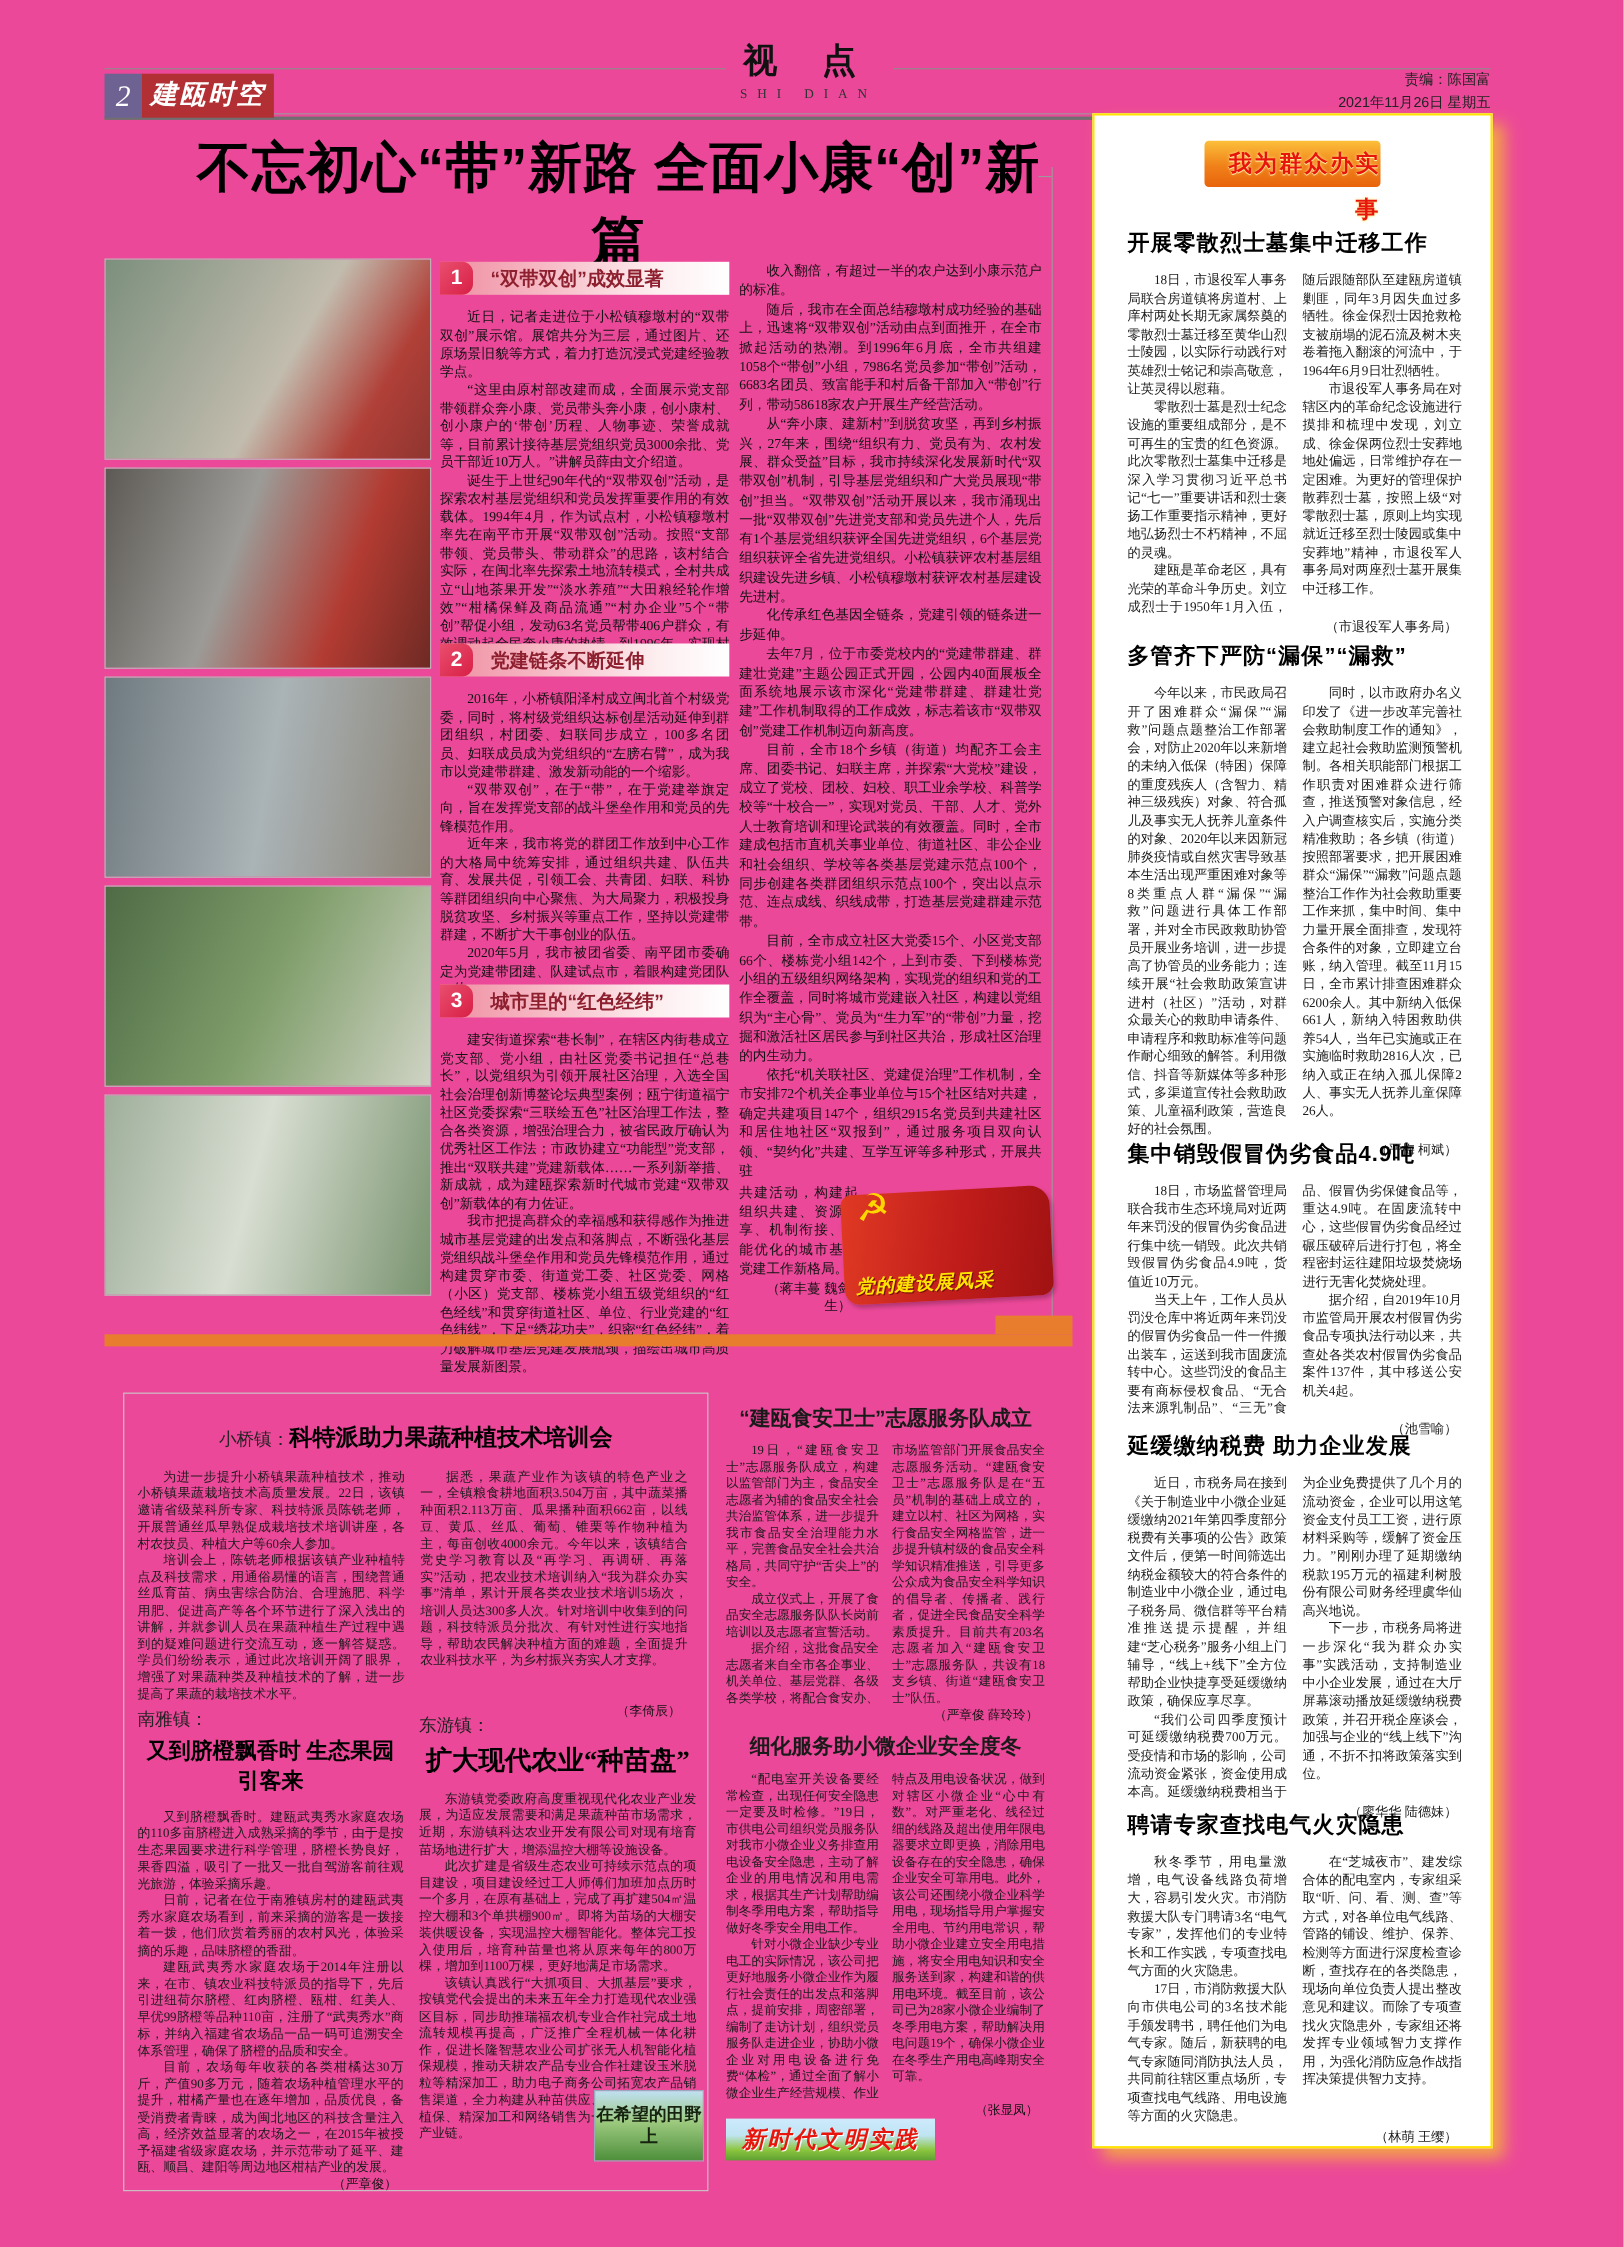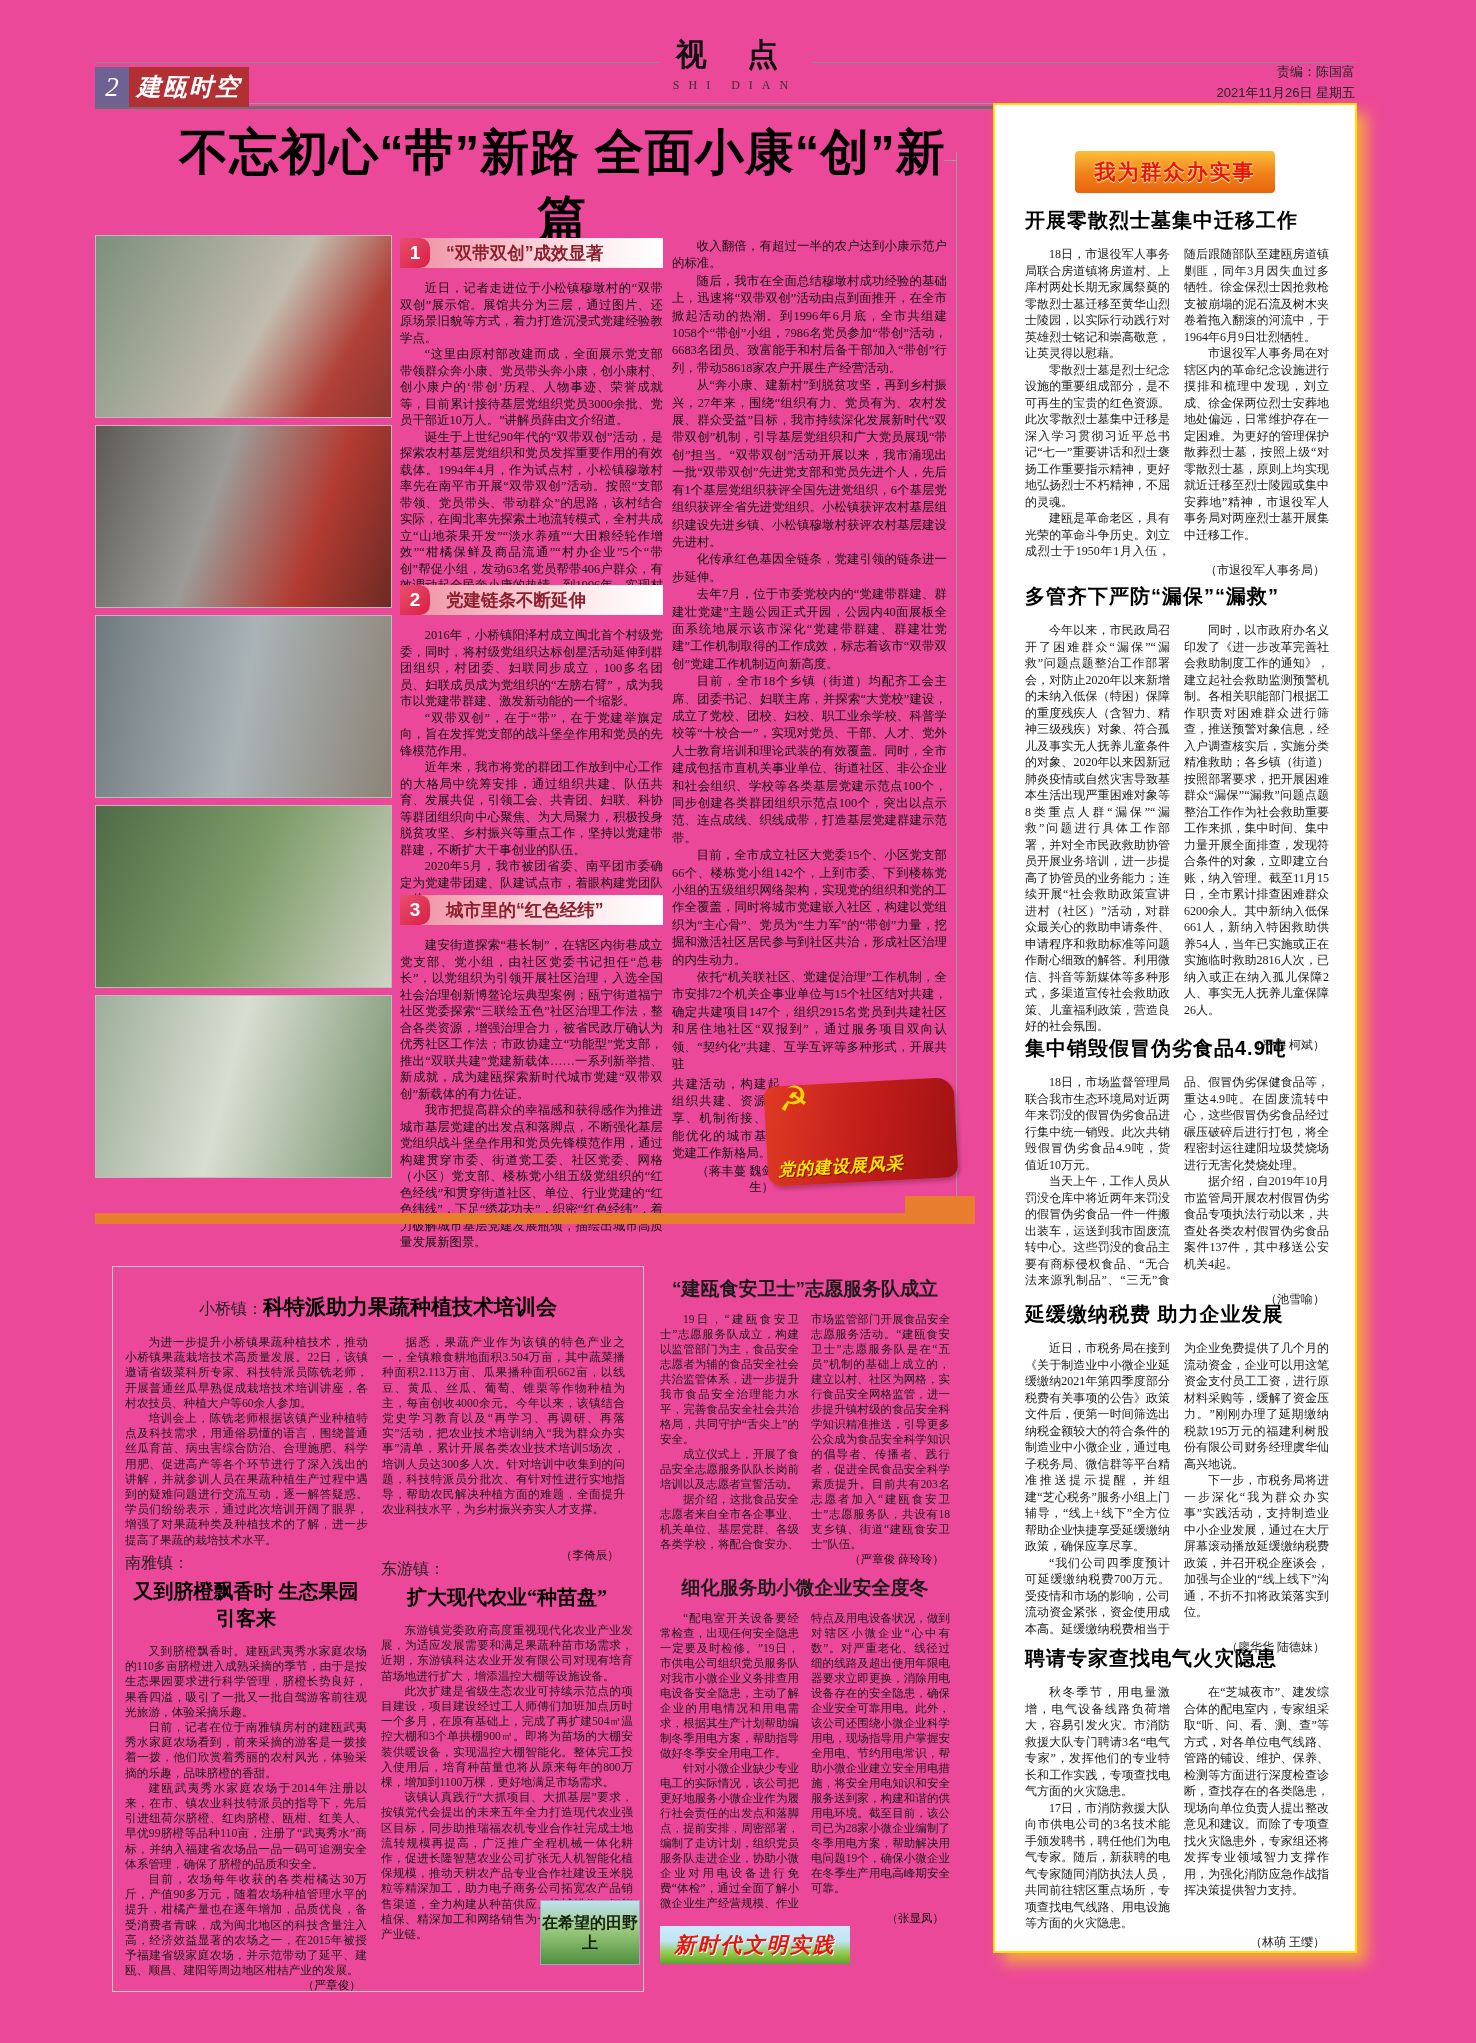--- a/index.html
+++ b/index.html
@@ -148,21 +148,21 @@
           <span class="flabel">党的建设展风采</span>
         </div>
       </div>
     </div>
   </div>
 
   <div class="abs orangebar" style="left:95px;top:1213px;width:880px;height:11px;"></div>
   <div class="abs orangebar" style="left:905px;top:1196px;width:70px;height:17px;"></div>
 
   <div class="abs ybox" style="left:993px;top:103px;width:364px;height:1850px;box-sizing:border-box;">
-    <div class="ybanner" style="margin:46px auto 0 auto;width:200px;height:42px;">我为群众办实事</div>
+    <div class="ybanner" style="margin:23px auto 0 auto;width:160px;height:42px;text-align:right;">我为群众办实事</div>
 
     <div class="yart" style="position:absolute;left:30px;top:102px;width:304px;">
       <h3>开展零散烈士墓集中迁移工作</h3>
       <div class="ybody">
           <p class="para">18日，市退役军人事务局联合房道镇将房道村、上庠村两处长期无家属祭奠的零散烈士墓迁移至黄华山烈士陵园，以实际行动践行对英雄烈士铭记和崇高敬意，让英灵得以慰藉。</p>
           <p class="para">零散烈士墓是烈士纪念设施的重要组成部分，是不可再生的宝贵的红色资源。此次零散烈士墓集中迁移是深入学习贯彻习近平总书记“七一”重要讲话和烈士褒扬工作重要指示精神，更好地弘扬烈士不朽精神，不屈的灵魂。</p>
           <p class="para">建瓯是革命老区，具有光荣的革命斗争历史。刘立成烈士于1950年1月入伍，随后跟随部队至建瓯房道镇剿匪，同年3月因失血过多牺牲。徐金保烈士因抢救枪支被崩塌的泥石流及树木夹卷着拖入翻滚的河流中，于1964年6月9日壮烈牺牲。</p>
           <p class="para">市退役军人事务局在对辖区内的革命纪念设施进行摸排和梳理中发现，刘立成、徐金保两位烈士安葬地地处偏远，日常维护存在一定困难。为更好的管理保护散葬烈士墓，按照上级“对零散烈士墓，原则上均实现就近迁移至烈士陵园或集中安葬地”精神，市退役军人事务局对两座烈士墓开展集中迁移工作。</p>
         </div>
       <div class="ybyline">（市退役军人事务局）</div>
@@ -226,21 +226,21 @@
           <p class="para">又到脐橙飘香时。建瓯武夷秀水家庭农场的110多亩脐橙进入成熟采摘的季节，由于是按生态果园要求进行科学管理，脐橙长势良好，果香四溢，吸引了一批又一批自驾游客前往观光旅游，体验采摘乐趣。</p>
           <p class="para">日前，记者在位于南雅镇房村的建瓯武夷秀水家庭农场看到，前来采摘的游客是一拨接着一拨，他们欣赏着秀丽的农村风光，体验采摘的乐趣，品味脐橙的香甜。</p>
           <p class="para">建瓯武夷秀水家庭农场于2014年注册以来，在市、镇农业科技特派员的指导下，先后引进纽荷尔脐橙、红肉脐橙、瓯柑、红美人、早优99脐橙等品种110亩，注册了“武夷秀水”商标，并纳入福建省农场品一品一码可追溯安全体系管理，确保了脐橙的品质和安全。</p>
           <p class="para">目前，农场每年收获的各类柑橘达30万斤，产值90多万元，随着农场种植管理水平的提升，柑橘产量也在逐年增加，品质优良，备受消费者青睐，成为闽北地区的科技含量注入高，经济效益显著的农场之一，在2015年被授予福建省级家庭农场，并示范带动了延平、建瓯、顺昌、建阳等周边地区柑桔产业的发展。</p>
         </div>
       <div class="byline" style="font-size:11.7px;">（严章俊）</div>
     </div>
 
     <div style="position:absolute;left:268px;top:292px;width:252px;">
       <div class="town-label">东游镇：</div>
-      <div class="town-title" style="text-align:center;margin:4px 0 12px 0;font-size:20px;">扩大现代农业“种苗盘”</div>
+      <div class="town-title" style="text-align:center;margin:4px 0 12px 0;font-size:24px;">扩大现代农业“种苗盘”</div>
       <div class="small-body">
           <p class="para">东游镇党委政府高度重视现代化农业产业发展，为适应发展需要和满足果蔬种苗市场需求，近期，东游镇科达农业开发有限公司对现有培育苗场地进行扩大，增添温控大棚等设施设备。</p>
           <p class="para">此次扩建是省级生态农业可持续示范点的项目建设，项目建设经过工人师傅们加班加点历时一个多月，在原有基础上，完成了再扩建504㎡温控大棚和3个单拱棚900㎡。即将为苗场的大棚安装供暖设备，实现温控大棚智能化。整体完工投入使用后，培育种苗量也将从原来每年的800万棵，增加到1100万棵，更好地满足市场需求。</p>
           <p class="para">该镇认真践行“大抓项目、大抓基层”要求，按镇党代会提出的未来五年全力打造现代农业强区目标，同步助推瑞福农机专业合作社完成土地流转规模再提高，广泛推广全程机械一体化耕作，促进长隆智慧农业公司扩张无人机智能化植保规模，推动天耕农产品专业合作社建设玉米脱粒等精深加工，助力电子商务公司拓宽农产品销售渠道，全力构建从种苗供应、机械耕作、智能植保、精深加工和网络销售为一体的现代化农业产业链。</p>
         </div>
       <div class="byline" style="font-size:11.7px;">（谢祯晖）</div>
     </div>
   </div>
 
   <div class="abs fieldbox" style="left:540px;top:1900px;width:98px;height:63px;">

